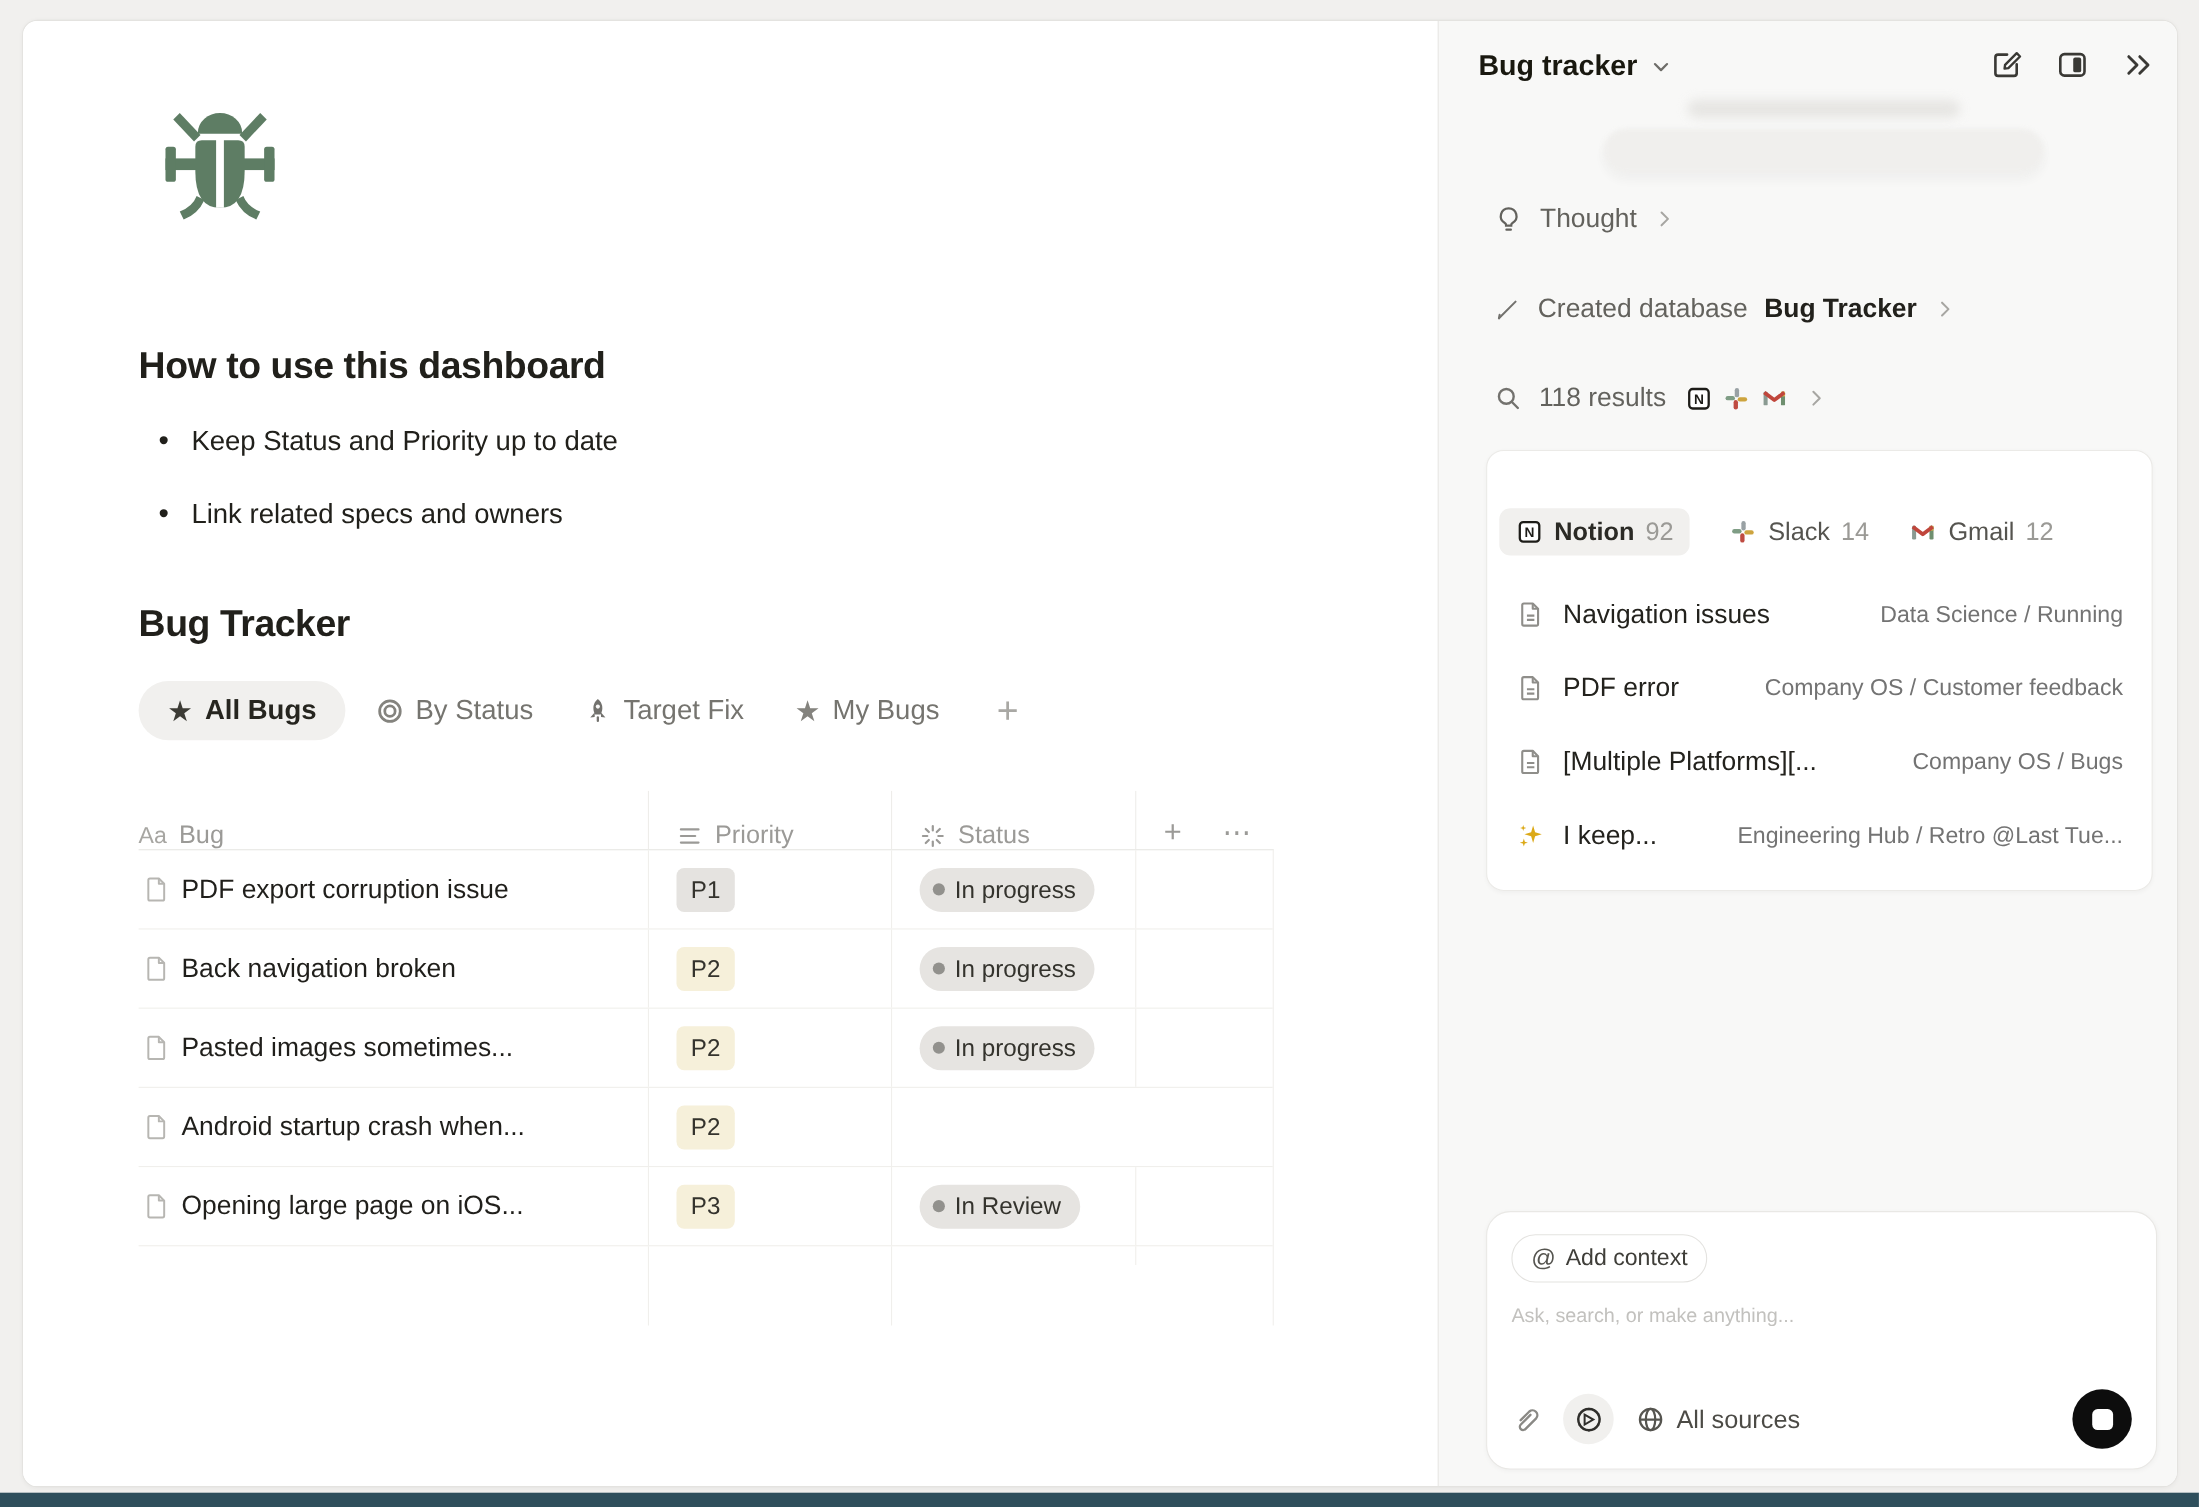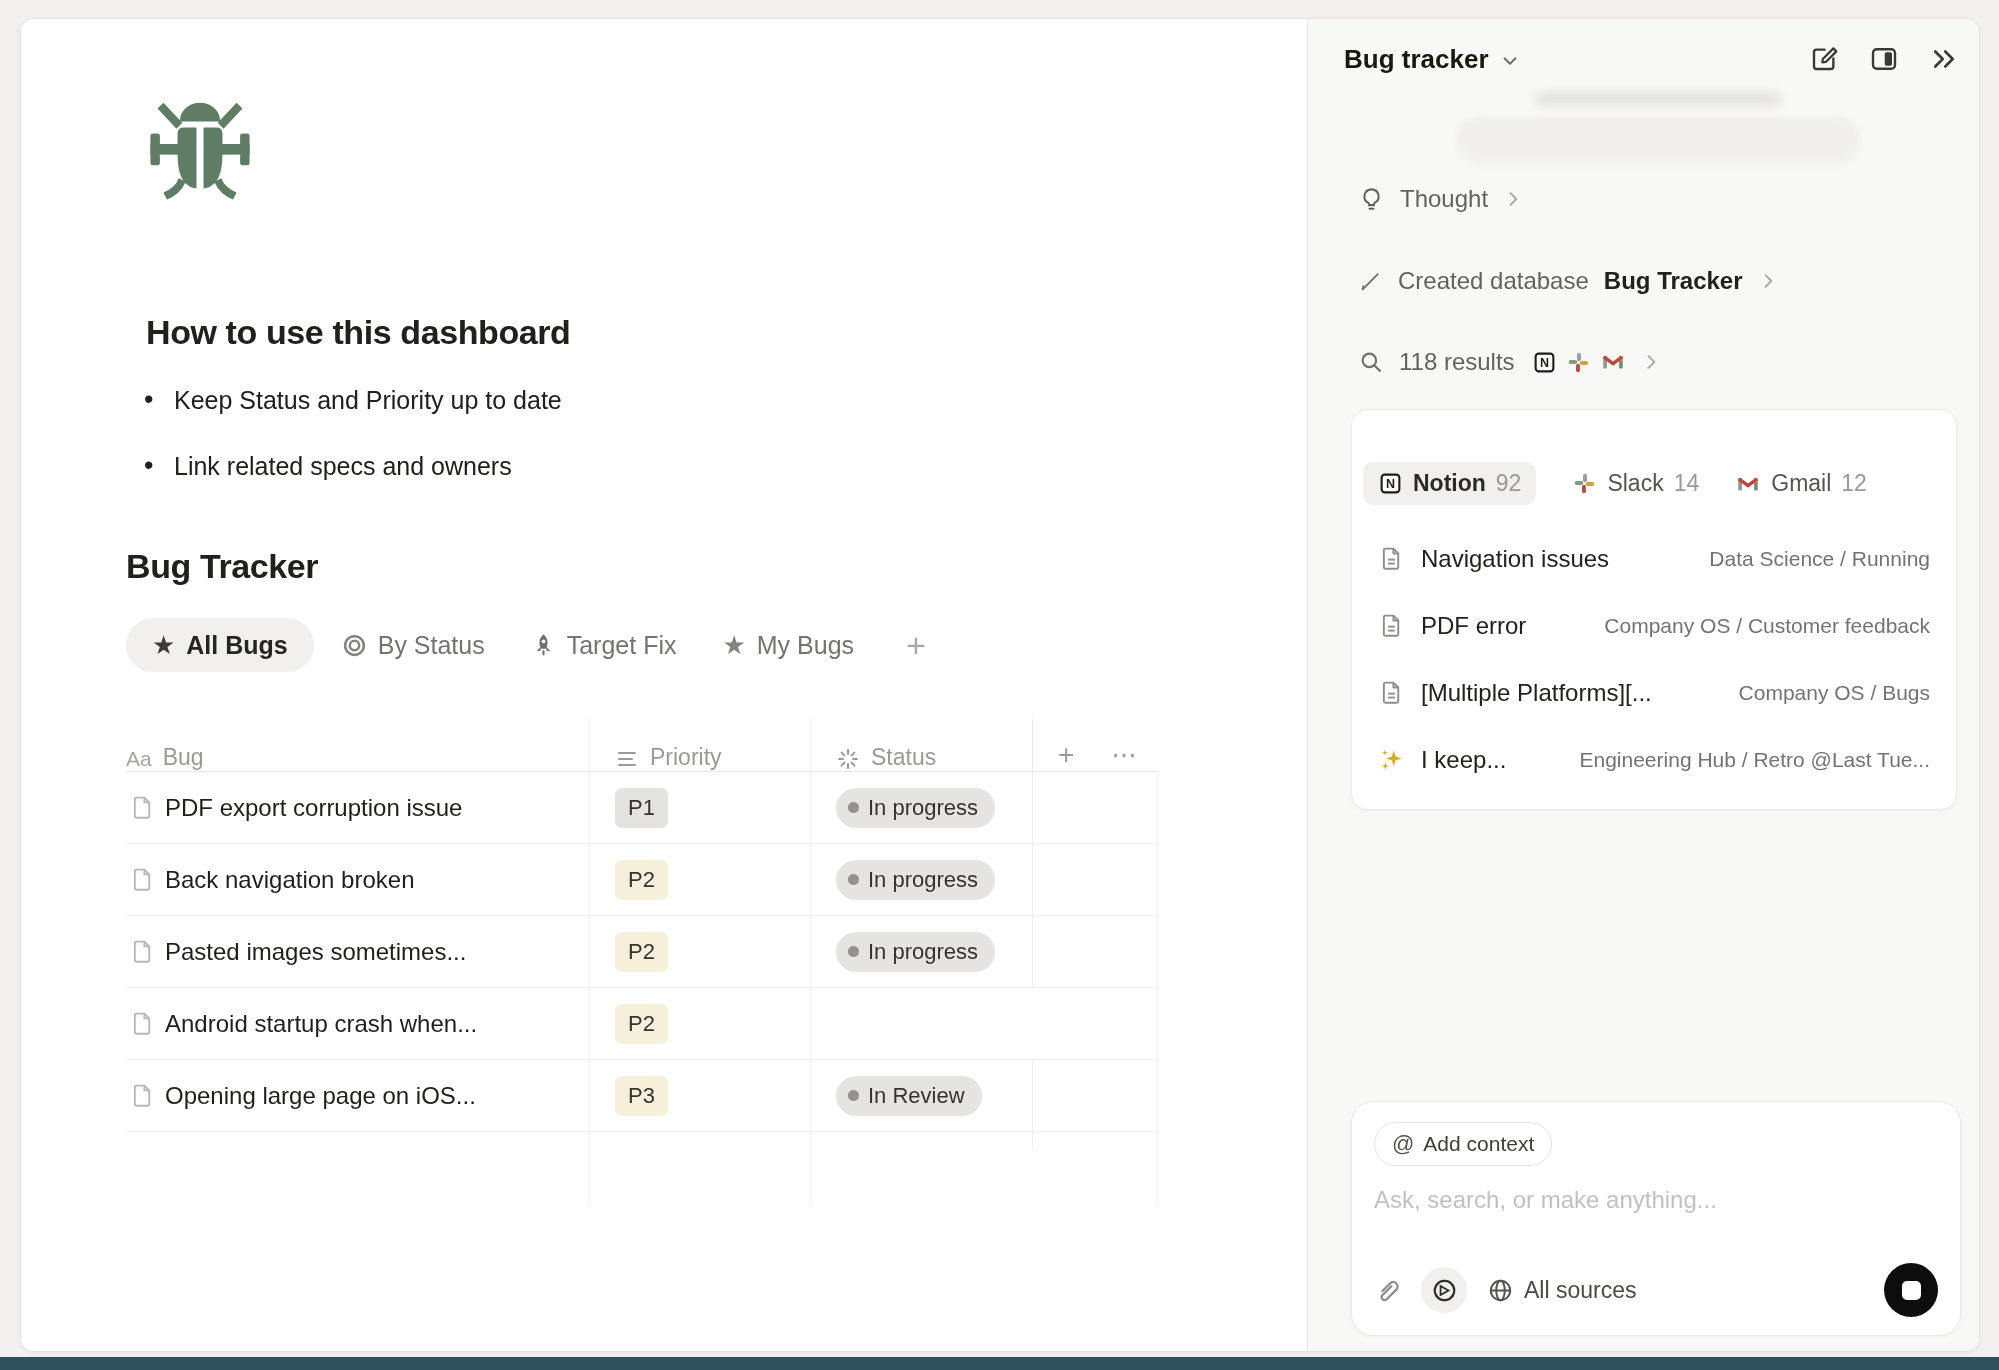--- a/index.html
+++ b/index.html
@@ -16,21 +16,21 @@
   }
 
   
   .main { flex:1; background:#ffffff; padding:66px 0 0 105px; position:relative; overflow:hidden; }
 
   .bug-logo { width:132px; height:118px; margin-left:8px; }
 
   h1.page-title { margin-top:88px; font-size:55px; font-weight:700; letter-spacing:-1.2px; color:#1d1c18; }
 
   h2.sec { font-size:34px; font-weight:700; letter-spacing:-.4px; color:#21201b; }
-  .howto { margin-top:106px;margin-left:20px; }
+  .howto { margin-top:106px; }
 
   ul.bullets { margin-top:34px; list-style:none; }
   ul.bullets li { position:relative; padding-left:48px; font-size:25px; color:#21201b; margin-bottom:37px; }
   ul.bullets li::before { content:"•"; position:absolute; left:18px; top:-2px; font-size:27px; color:#21201b; }
 
   .tracker { margin-top:66px; }
 
   .views { margin-top:32px; display:flex; align-items:center; gap:10px; }
   .view { display:flex; align-items:center; gap:11px; height:54px; padding:0 18px; border-radius:27px;
           font-size:25px; font-weight:500; color:#75746f; cursor:default; }
@@ -99,21 +99,21 @@
   .sc-row .ttl { font-size:24px; font-weight:500; color:#23221d; white-space:nowrap; }
   .sc-row .meta { margin-left:auto; font-size:21px; color:#737373; white-space:nowrap; }
 
   .composer { position:absolute; left:43px; top:1082px; width:610px; height:235px; background:#ffffff;
               border:1px solid #e9e8e5; border-radius:22px; box-shadow:0 1px 5px rgba(0,0,0,.04);
               padding:20px 22px 18px 22px; display:flex; flex-direction:column; }
   .ctx-pill { align-self:flex-start; display:flex; align-items:center; gap:9px; border:1.5px solid #e4e3e0;
               border-radius:999px; padding:8px 17px; }
   .ctx-at { font-size:22px; color:#55544f; }
   .ctx-label { font-size:21px; font-weight:500; color:#3f3e39; }
-  .composer input { margin-top:20px; border:none; outline:none; font-family:inherit; font-size:24px; color:#ef4444;
+  .composer input { margin-top:20px; border:none; outline:none; font-family:inherit; font-size:18px; color:#ef4444;
                     background:transparent; width:100%; }
   .composer input::placeholder { color:#c2c1be; }
   .composer-row { margin-top:auto; display:flex; align-items:center; gap:20px; }
   .ai-chip { width:46px; height:46px; border-radius:50%; background:#f1f0ee; display:flex; align-items:center; justify-content:center; }
   .all-sources { display:flex; align-items:center; gap:10px; font-size:23px; font-weight:500; color:#4c4b46; }
   .stop-btn { margin-left:auto; width:54px; height:54px; border-radius:50%; background:#0d0d0d;
               display:flex; align-items:center; justify-content:center; cursor:default; }
   .stop-sq { width:19px; height:19px; background:#ffffff; border-radius:5px; }
 
   .bottom-bar { position:absolute; left:0; bottom:0; width:1999px; height:13px; background:#2f4f5c; }

